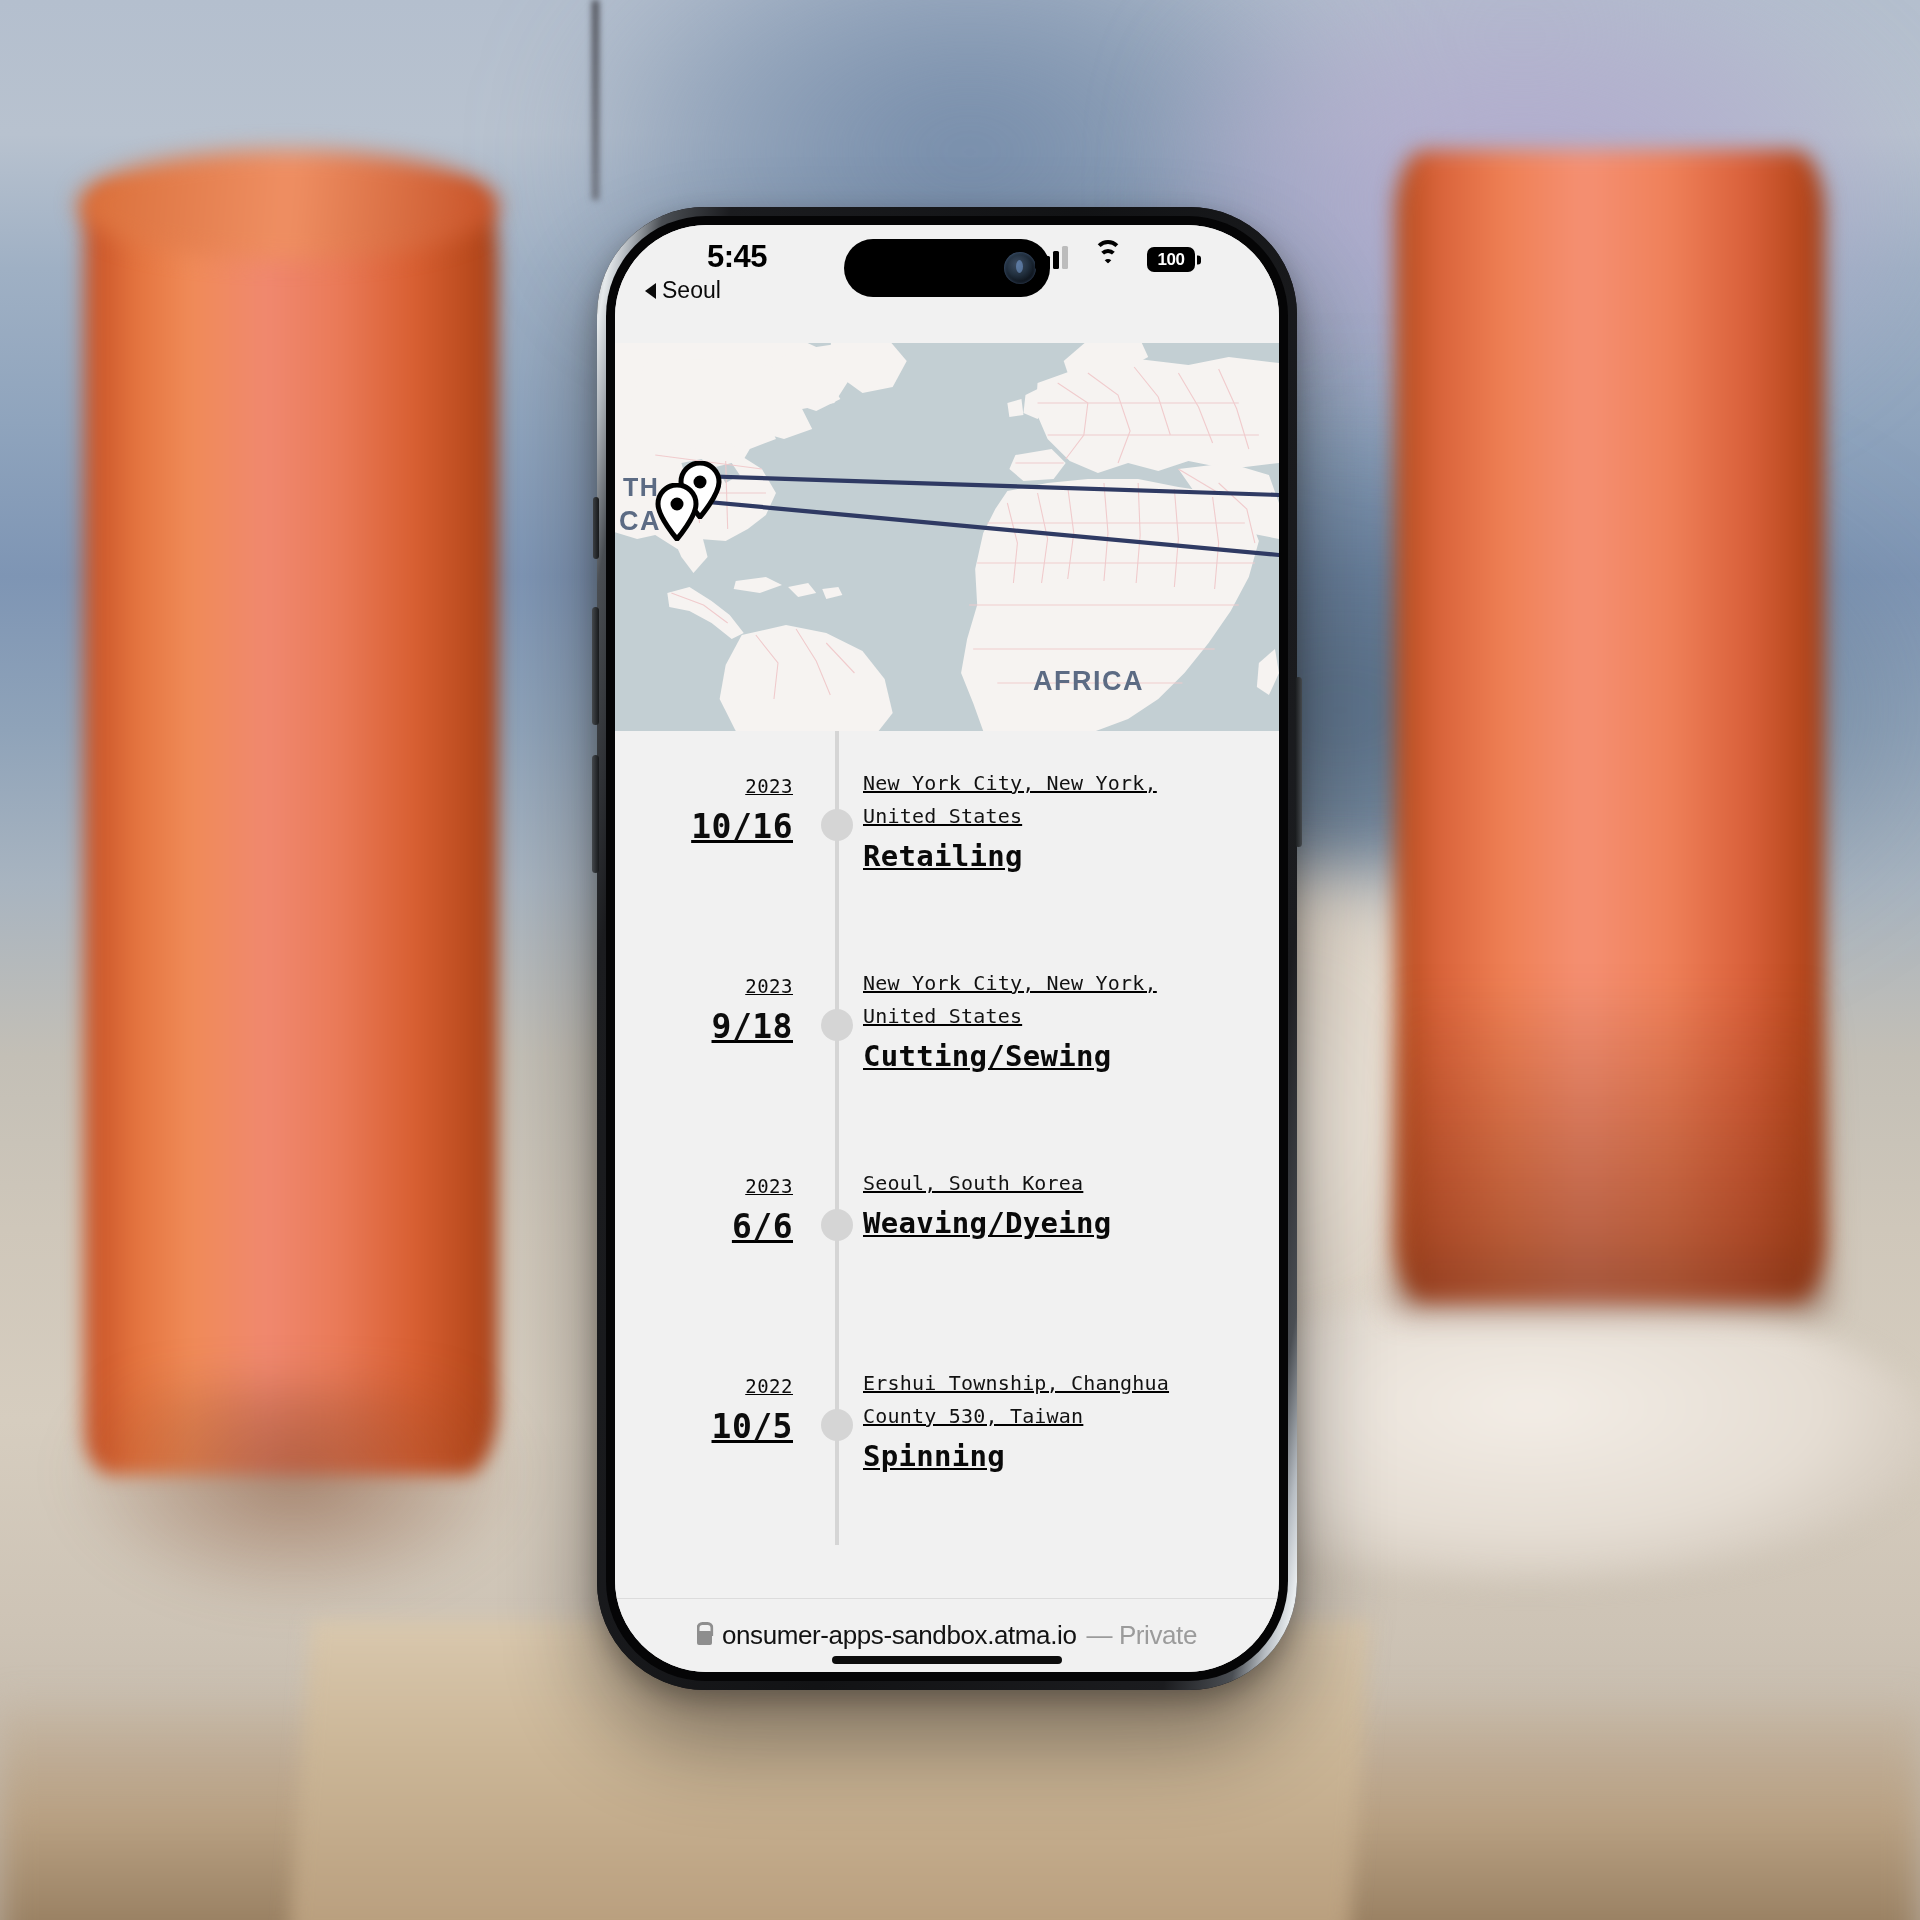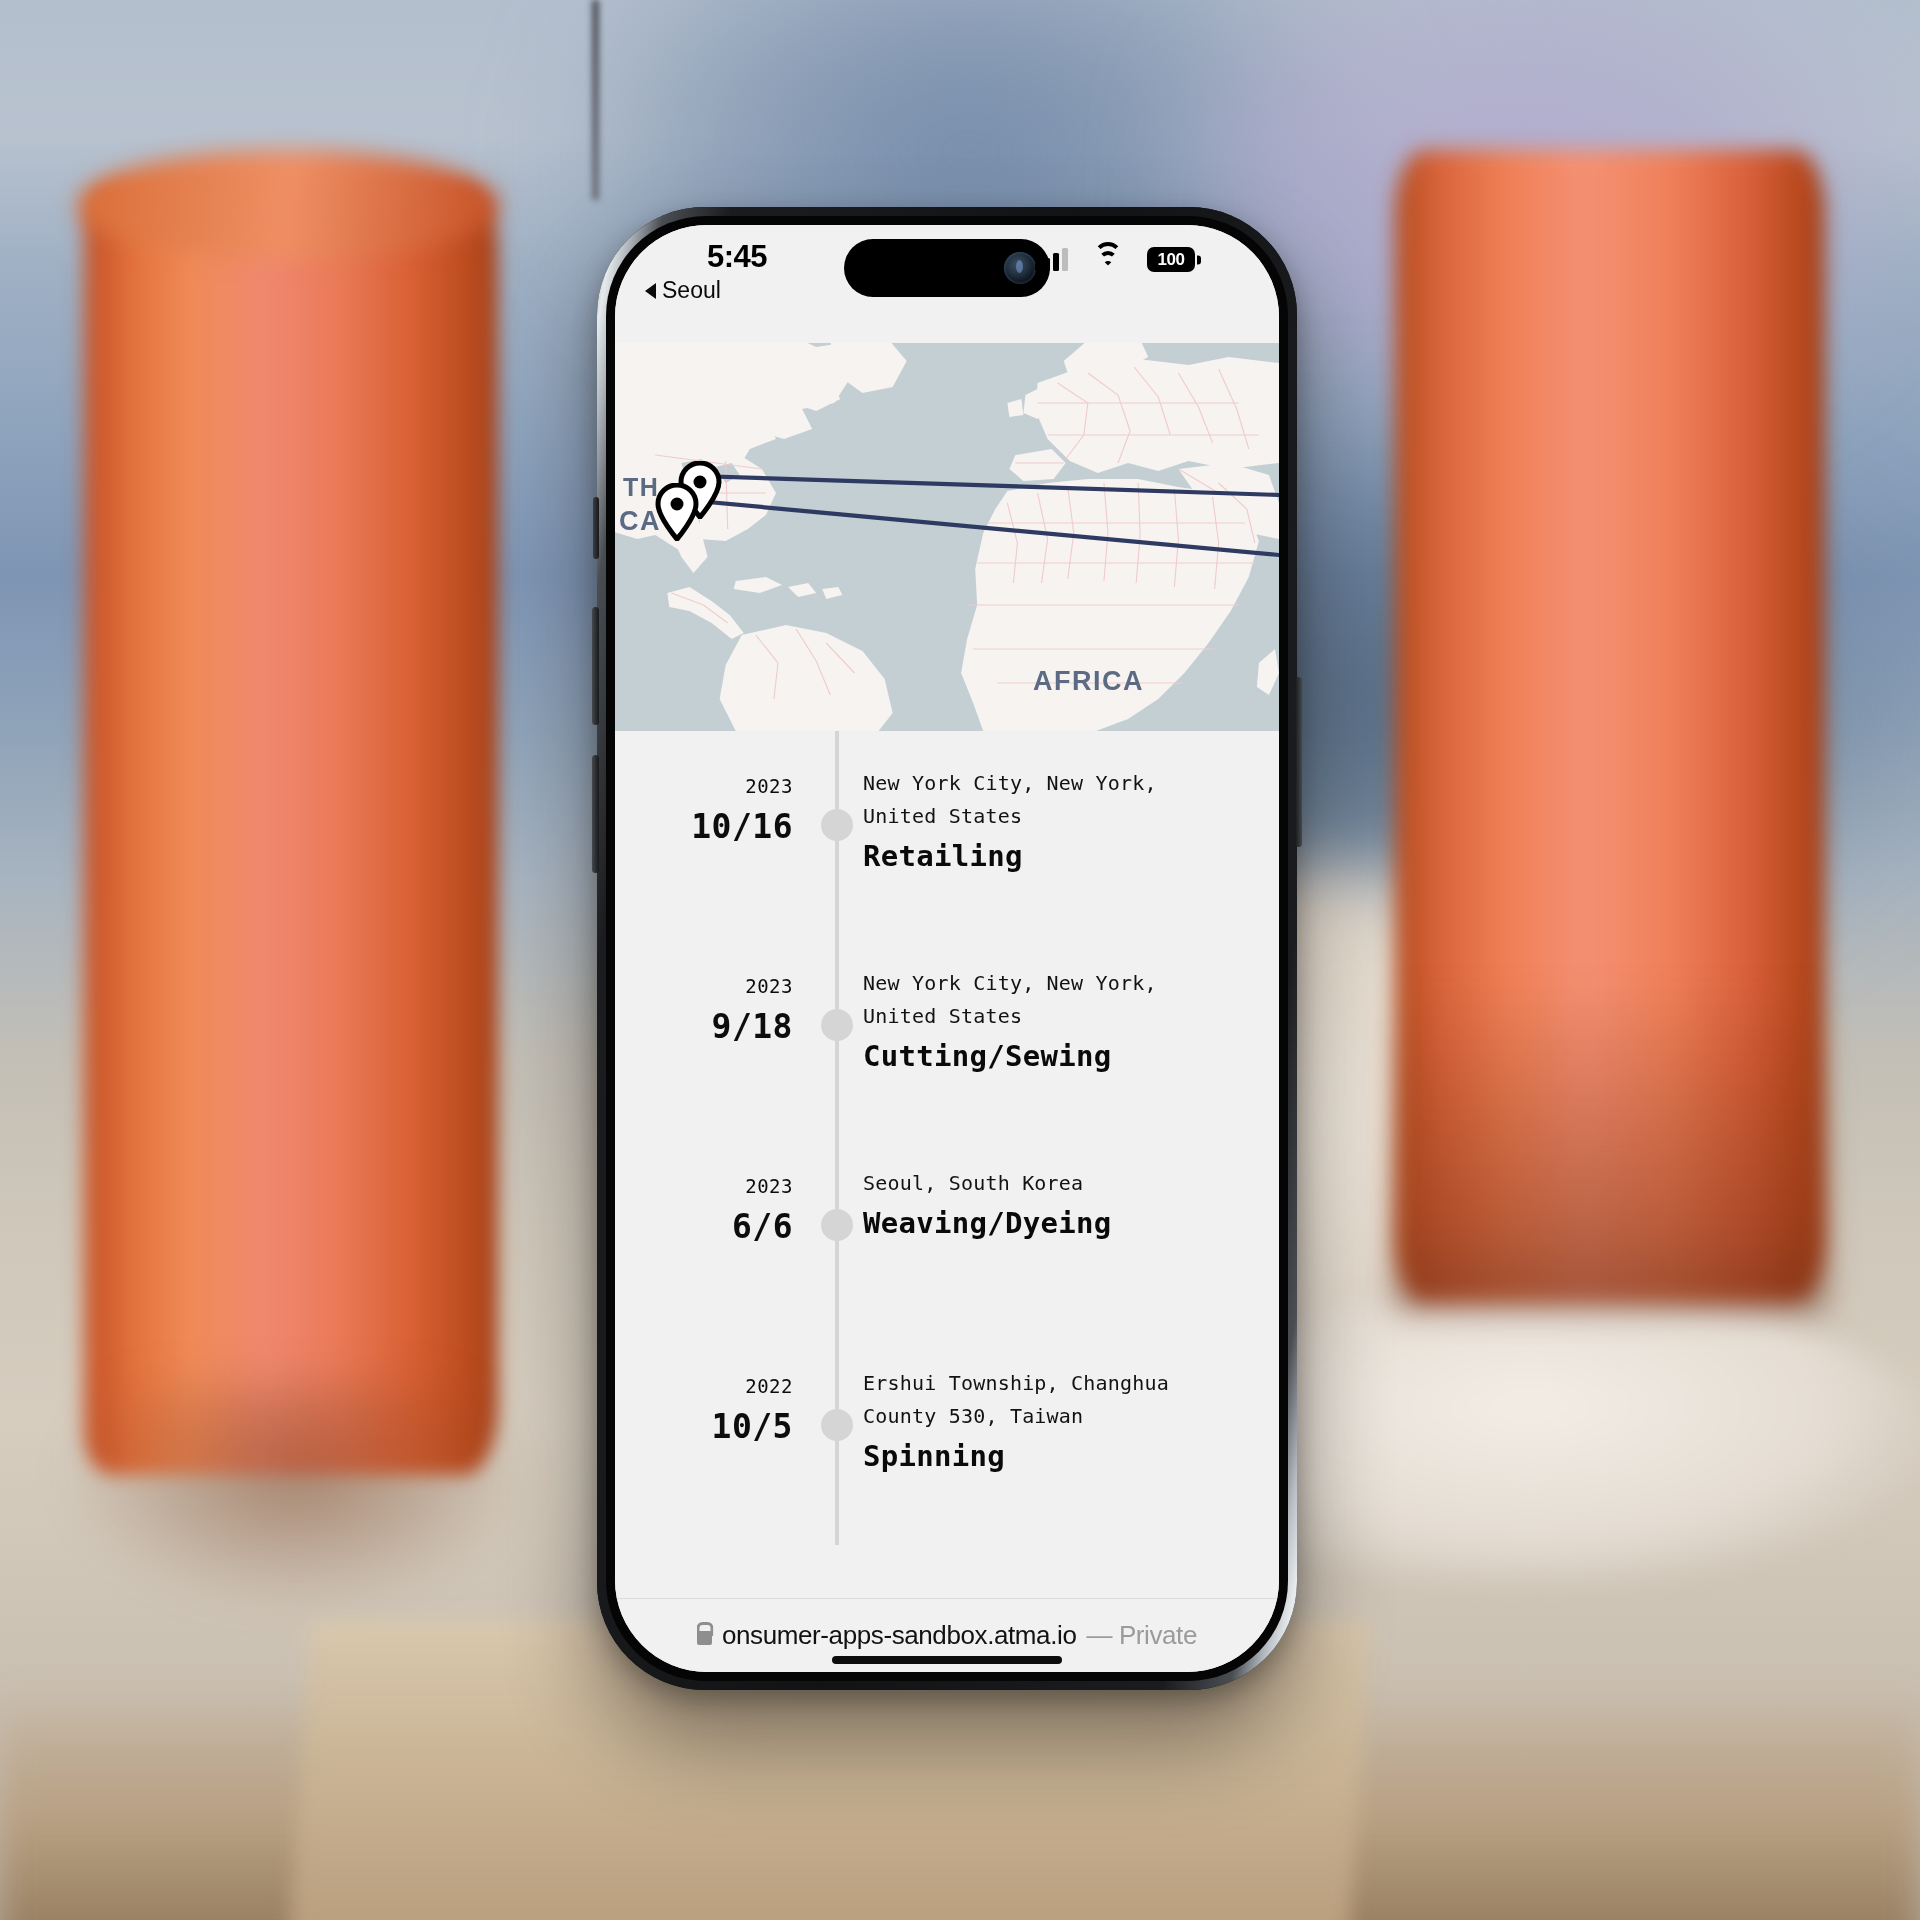--- a/index.html
+++ b/index.html
@@ -219,21 +219,21 @@
     background: radial-gradient(circle at 42% 38%, #3d4d63 0%, #22303f 40%, #0a0e14 75%);
     box-shadow: inset 0 0 3px rgba(120,160,220,0.5);
   }
   .di-cam::after {
     content:''; position:absolute; left:36%; top:26%;
     width: 7px; height: 13px; border-radius: 50%;
     background: rgba(120,160,215,0.55);
   }
   .sb-right {
     position: absolute; right: 84px; top: 22px;
-    display: flex; align-items: center; gap: 25px;
+    display: flex; align-items: flex-start; gap: 25px;
   }
   .sig { display: flex; align-items: flex-end; gap: 3px; height: 22px; }
   .sig i { width: 6px; background: #000; border-radius: 1.5px; display: block; }
   .sig i:nth-child(1){ height: 8px; }
   .sig i:nth-child(2){ height: 13px; }
   .sig i:nth-child(3){ height: 18px; }
   .sig i:nth-child(4){ height: 23px; background: #bcbcbc; }
   .wifi { position: relative; width: 29px; height: 22px; }
   .wifi span {
     position: absolute; left: 50%; bottom: 0;
@@ -312,20 +312,21 @@
 
   .pin { position: absolute; }
   .pin svg { display: block; }
   .pin-1 { left: 63px; top: 118px; }
   .pin-2 { left: 40px; top: 140px; }
 
   
   .timeline {
     position: relative;
     padding-top: 14px;
+    text-decoration: underline;
   }
   .tl-line {
     position: absolute;
     left: 220px; top: 0; bottom: 0;
     width: 4px;
     background: #d5d5d5;
   }
   .tl-row {
     position: relative;
     display: flex;

